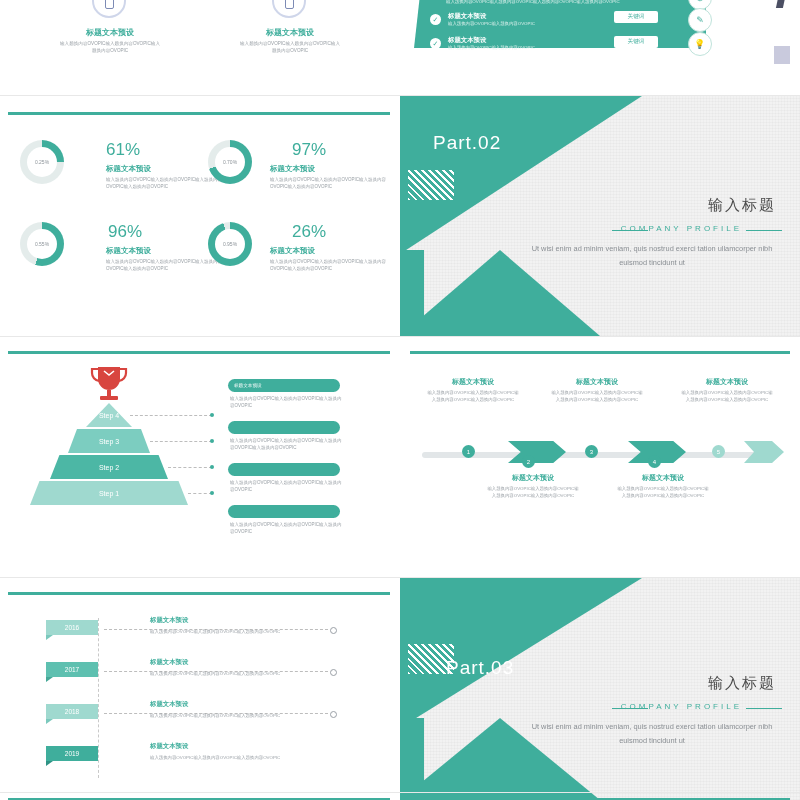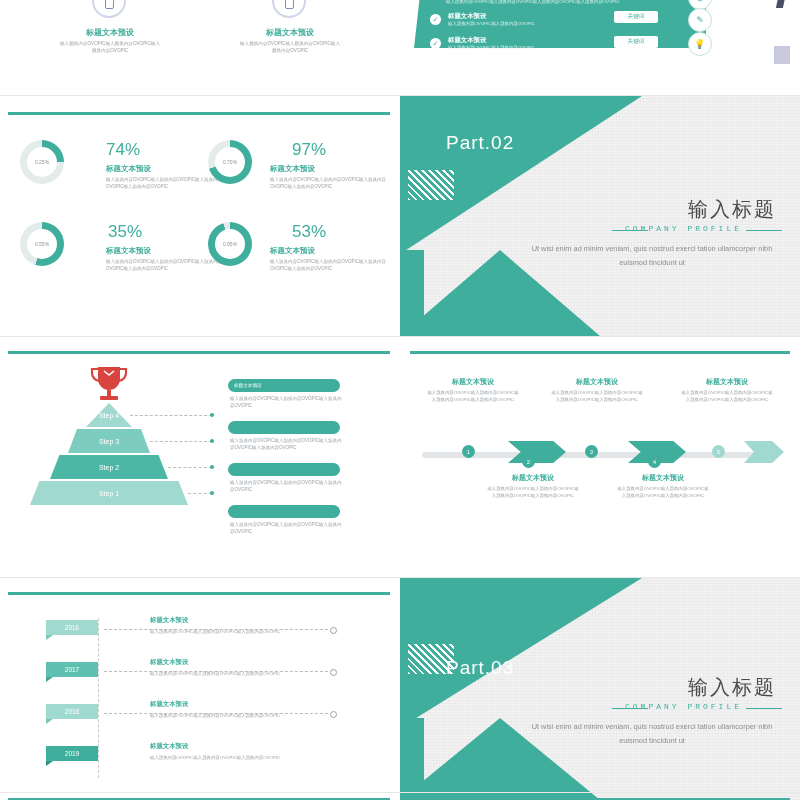--- a/index.html
+++ b/index.html
@@ -41,22 +41,22 @@
   .st-body{position:absolute;font-size:4.5px;color:#9aa0a6;line-height:1.6;width:120px;}
 
   
   .cover{position:absolute;background:#f2f2f2;overflow:hidden;}
   .cover .texture{position:absolute;inset:0;
      background-image:repeating-linear-gradient(0deg,rgba(0,0,0,0.025) 0 1px,transparent 1px 3px),
                       repeating-linear-gradient(90deg,rgba(0,0,0,0.02) 0 1px,transparent 1px 3px);}
   .tri-big{position:absolute;width:0;height:0;}
   .hatch{position:absolute;background-image:repeating-linear-gradient(45deg,#ffffff 0 2px,transparent 2px 5px);}
   .part-label{position:absolute;color:#ffffff;font-size:19px;letter-spacing:1px;}
-  .cover-title{position:absolute;color:#4a4a4a;font-size:20px;letter-spacing:2px;}
-  .cover-sub{position:absolute;color:#3fae9c;font-size:8px;letter-spacing:3px;font-family:Liberation Mono, monospace;}
+  .cover-title{position:absolute;color:#4a4a4a;font-size:15px;letter-spacing:2px;}
+  .cover-sub{position:absolute;color:#3fae9c;font-size:8px;letter-spacing:3px;}
   .cover-sub-line{position:absolute;height:1px;background:#3fae9c;}
   .cover-body{position:absolute;color:#8a8f94;font-size:7.4px;line-height:1.85;text-align:center;width:260px;}
 
   
   .pyr{position:absolute;color:#ffffff;font-size:7px;display:flex;align-items:center;justify-content:center;}
   .bar-pill{position:absolute;background:#3fae9c;border-radius:7px;height:13px;}
   .bar-pill span{font-size:4.6px;color:#fff;display:block;padding:3.5px 6px;}
   .bar-txt{position:absolute;font-size:4.5px;color:#9aa0a6;line-height:1.6;width:112px;}
   .trophy{position:absolute;width:46px;height:40px;}
   .dotline{position:absolute;height:0;border-top:1px dashed #bdbdbd;}
@@ -123,56 +123,56 @@
   </div>
 
   <div class="hr-sep" style="top:95px;"></div>
 
   <div class="slide" style="left:0;top:96px;width:398px;height:240px;">
     <div class="topbar" style="left:8px;top:16px;width:382px;"></div>
 
     <div class="donut" style="left:20px;top:44px;width:44px;height:44px;background:conic-gradient(#3fae9c 0 25%,#e4eceb 25% 100%);">
       <div class="hole" style="left:7px;top:7px;width:30px;height:30px;">0.25%</div>
     </div>
-    <div class="pct" style="left:106px;top:44px;">74%</div>
+    <div class="pct" style="left:106px;top:44px;">61%</div>
     <div class="st-title" style="left:106px;top:68px;">标题文本预设</div>
     <div class="st-body" style="left:106px;top:80px;">输入题换内容OVOPIC输入题换内容OVOPIC输入题换内容OVOPIC输入题换内容OVOPIC</div>
 
     <div class="donut" style="left:208px;top:44px;width:44px;height:44px;background:conic-gradient(#3fae9c 0 70%,#e4eceb 70% 100%);">
       <div class="hole" style="left:7px;top:7px;width:30px;height:30px;">0.70%</div>
     </div>
     <div class="pct" style="left:292px;top:44px;">97%</div>
     <div class="st-title" style="left:270px;top:68px;">标题文本预设</div>
     <div class="st-body" style="left:270px;top:80px;">输入题换内容OVOPIC输入题换内容OVOPIC输入题换内容OVOPIC输入题换内容OVOPIC</div>
 
     <div class="donut" style="left:20px;top:126px;width:44px;height:44px;background:conic-gradient(#3fae9c 0 55%,#e4eceb 55% 100%);">
       <div class="hole" style="left:7px;top:7px;width:30px;height:30px;">0.55%</div>
     </div>
-    <div class="pct" style="left:108px;top:126px;">35%</div>
+    <div class="pct" style="left:108px;top:126px;">96%</div>
     <div class="st-title" style="left:106px;top:150px;">标题文本预设</div>
     <div class="st-body" style="left:106px;top:162px;">输入题换内容OVOPIC输入题换内容OVOPIC输入题换内容OVOPIC输入题换内容OVOPIC</div>
 
     <div class="donut" style="left:208px;top:126px;width:44px;height:44px;background:conic-gradient(#3fae9c 0 95%,#e4eceb 95% 100%);">
       <div class="hole" style="left:7px;top:7px;width:30px;height:30px;">0.95%</div>
     </div>
-    <div class="pct" style="left:292px;top:126px;">53%</div>
+    <div class="pct" style="left:292px;top:126px;">26%</div>
     <div class="st-title" style="left:270px;top:150px;">标题文本预设</div>
     <div class="st-body" style="left:270px;top:162px;">输入题换内容OVOPIC输入题换内容OVOPIC输入题换内容OVOPIC输入题换内容OVOPIC</div>
   </div>
 
   <div class="cover" style="left:400px;top:96px;width:400px;height:240px;">
     <div class="texture"></div>
 
     <div class="tri-big" style="left:0;top:0;border-left:242px solid #3fae9c;border-bottom:158px solid transparent;"></div>
 
     <div class="tri-big" style="left:0;bottom:0;border-right:100px solid transparent;border-left:100px solid transparent;border-bottom:86px solid #3fae9c;"></div>
     <div style="position:absolute;left:0;bottom:0;width:24px;height:86px;background:#3fae9c;"></div>
     <div class="hatch" style="left:8px;top:74px;width:46px;height:30px;"></div>
 
-    <div class="part-label" style="left:46px;top:36px;">Part.02</div>
+    <div class="part-label" style="left:33px;top:36px;">Part.02</div>
     <div class="cover-title" style="right:24px;top:100px;">输入标题</div>
     <div class="cover-sub-line" style="right:152px;top:134px;width:36px;"></div>
     <div class="cover-sub-line" style="right:18px;top:134px;width:36px;"></div>
     <div class="cover-sub" style="right:58px;top:128px;">COMPANY PROFILE</div>
     <div class="cover-body" style="right:18px;top:146px;">Ut wisi enim ad minim veniam, quis nostrud exerci tation ullamcorper nibh euismod tincidunt ut</div>
   </div>
 
   <div class="hr-sep" style="top:336px;"></div>
 
   <div class="slide" style="left:0;top:337px;width:398px;height:240px;">

